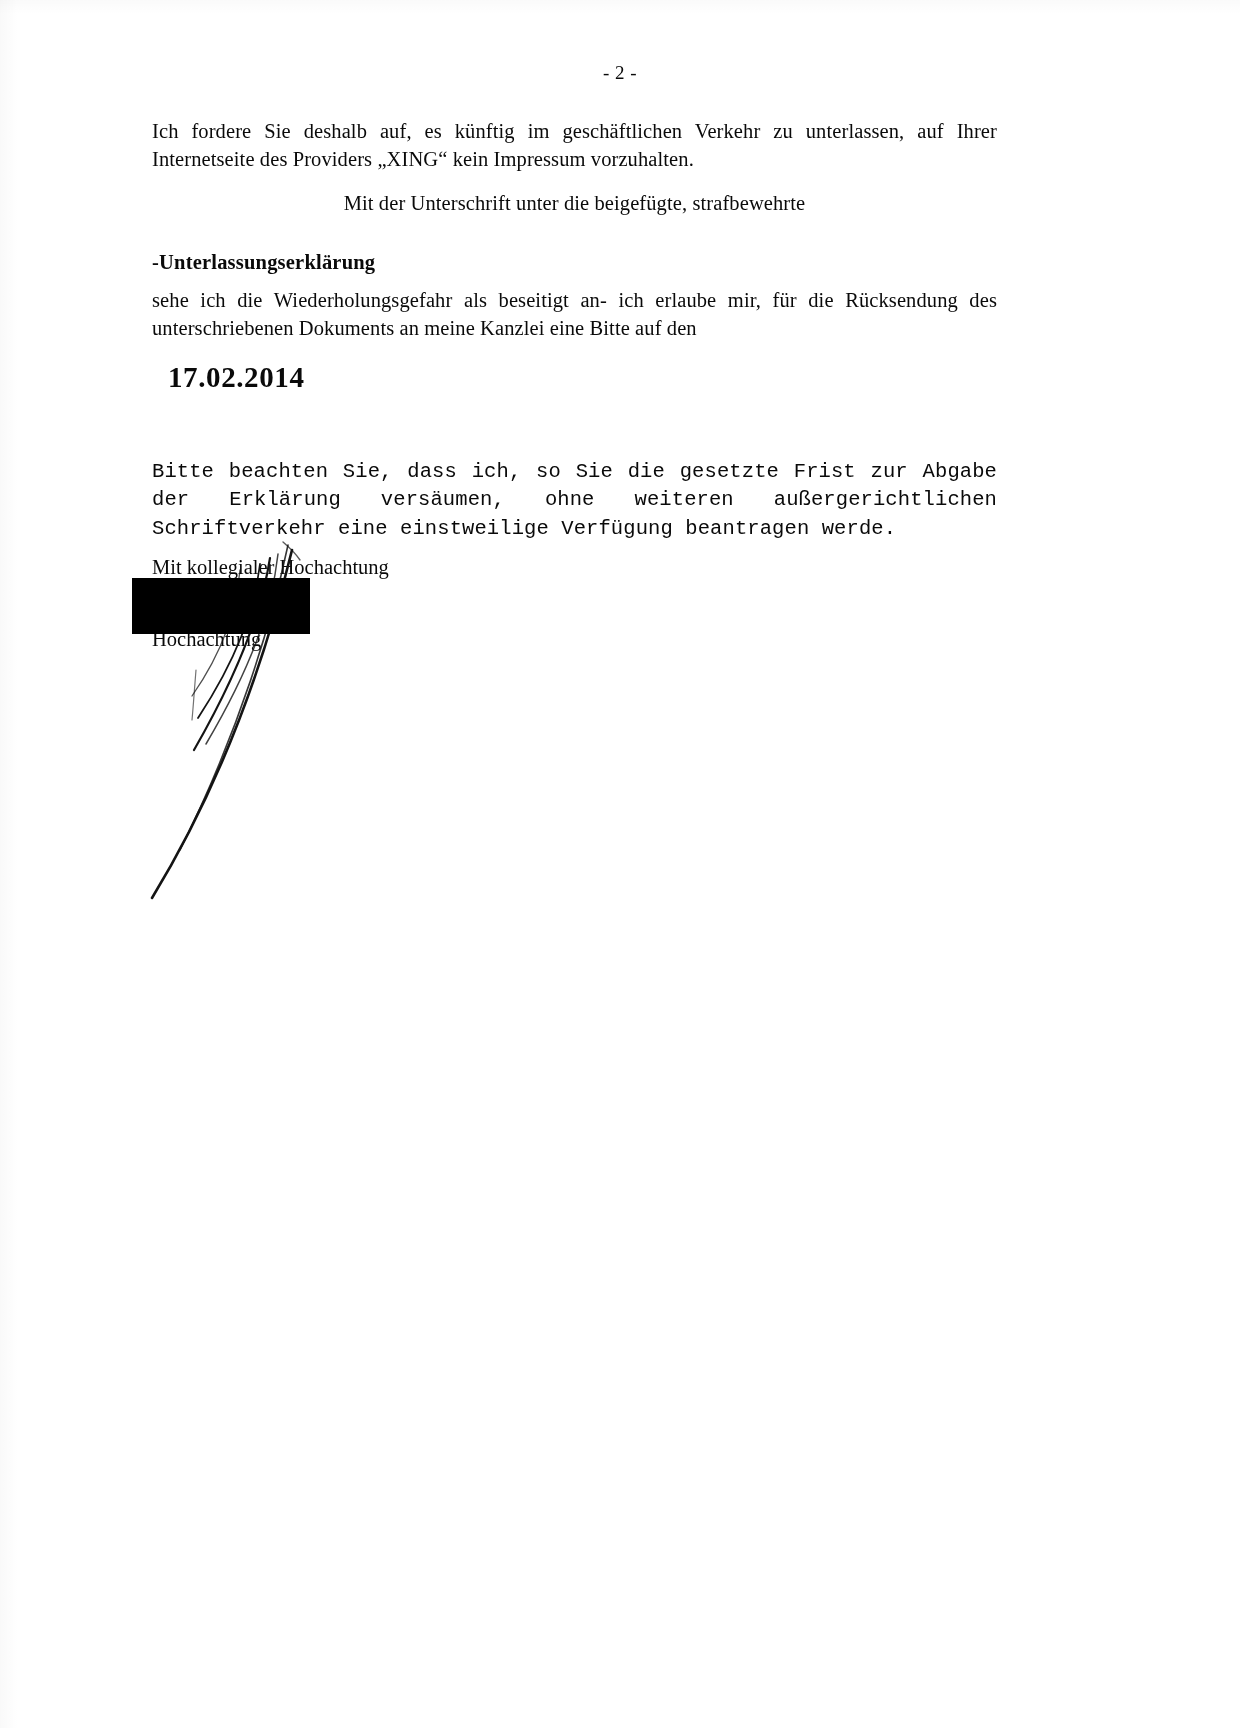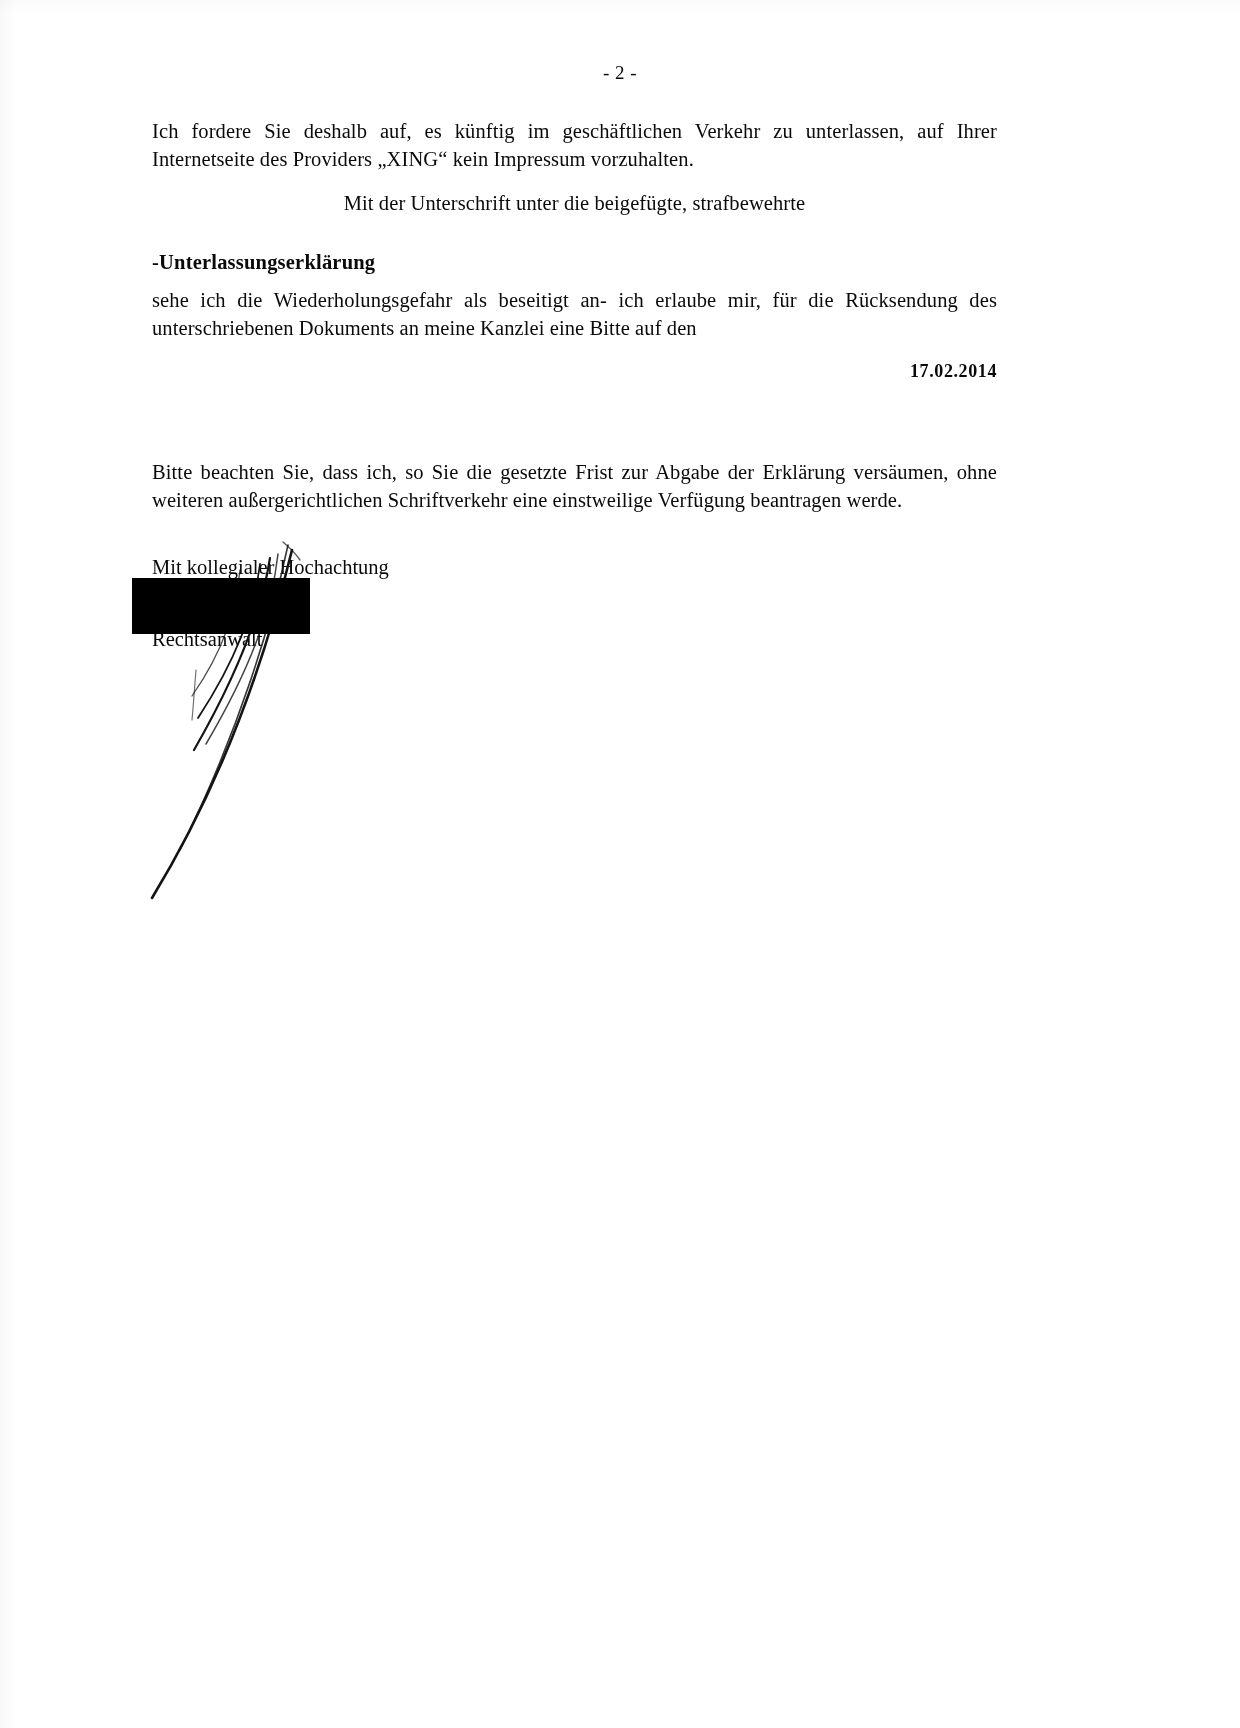--- a/index.html
+++ b/index.html
@@ -62,24 +62,24 @@
 
   .bold-heading {
     margin: 0;
     font-size: 20.5px;
     font-weight: bold;
     letter-spacing: 0.2px;
   }
 
   .date-line {
     position: absolute;
-    left: 152px;
+    left: 168px;
     width: 845px;
-    text-align: right;
-    font-size: 18px;
+    text-align: left;
+    font-size: 29px;
     font-weight: bold;
     letter-spacing: 0.6px;
   }
 
   .closing {
     position: absolute;
     left: 152px;
     font-size: 20.5px;
   }
 
@@ -126,27 +126,27 @@
     <p class="bold-heading">-Unterlassungserklärung</p>
   </div>
 
   <div class="body-block" style="top: 286px;">
     <p class="para">sehe ich die Wiederholungsgefahr als beseitigt an- ich erlaube mir, für die Rücksendung des unterschriebenen Dokuments an meine Kanzlei eine Bitte auf den</p>
   </div>
 
   <div class="date-line" style="top: 361px;">17.02.2014</div>
 
 
-  <div class="body-block" style="top: 458px;">
+  <div class="body-block" style="top: 458px; font-family: Liberation Mono, monospace;">
     <p class="para">Bitte beachten Sie, dass ich, so Sie die gesetzte Frist zur Abgabe der Erklärung versäumen, ohne weiteren außergerichtlichen Schriftverkehr eine einstweilige Verfügung beantragen werde.</p>
   </div>
 
   <div class="closing" style="top: 556px;">Mit kollegialer Hochachtung</div>
 
-  <div class="role" style="top: 628px;">Rechtsanwalt</div>
+  <div class="role" style="top: 628px;">Hochachtung</div>
 
   <svg class="signature" viewBox="0 0 320 400">
     <g fill="none" stroke="#141414" stroke-linecap="round">
       <path d="M172 30 C 150 120, 110 250, 32 378" stroke-width="2.6"></path>
       <path d="M168 25 C 152 100, 120 210, 60 330" stroke-width="1.6" opacity="0.85"></path>
       <path d="M150 38 C 142 90, 120 150, 74 230" stroke-width="2.2"></path>
       <path d="M158 34 C 152 88, 132 146, 86 224" stroke-width="1.5" opacity="0.8"></path>
       <path d="M140 44 C 134 92, 116 140, 78 198" stroke-width="1.8"></path>
       <path d="M120 50 C 116 90, 104 130, 72 176" stroke-width="1.3" opacity="0.75"></path>
       <path d="M76 150 C 74 175, 73 190, 72 200" stroke-width="1.2" opacity="0.6"></path>

